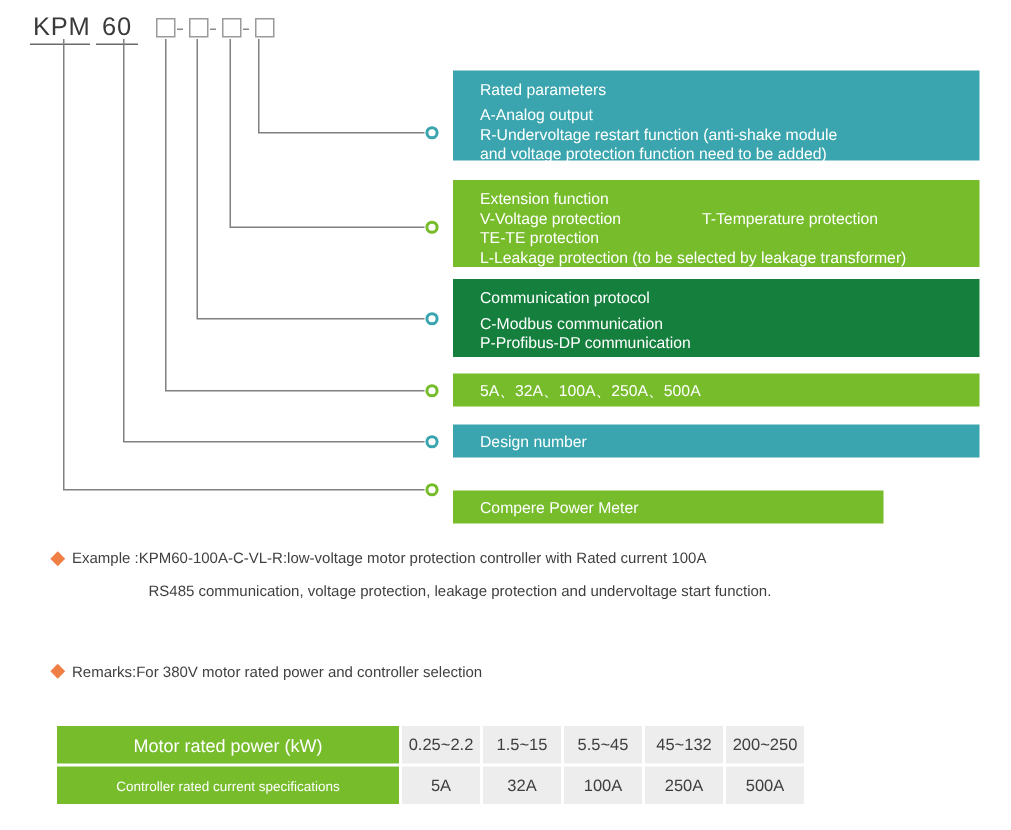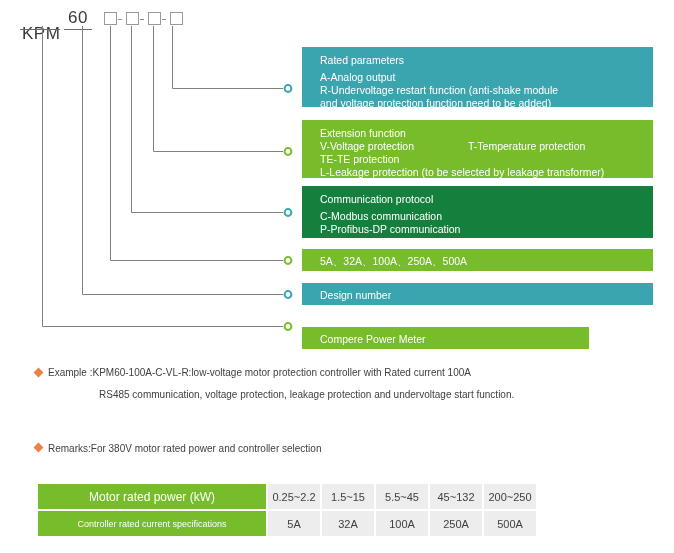--- a/index.html
+++ b/index.html
@@ -124,21 +124,21 @@
     background: #ededed;
     color: #3f3f3f;
     width: 52px;
     font-size: 11px;
   }
 </style>
 </head>
 <body>
 
 <div id="code-header">
-    <div class="code-token" style="left: 22px; top: 24px;">KPM</div>
+    <div class="code-token" style="left: 22px; top: 8px;">KPM</div>
     <div class="code-underline" style="left: 20px; top: 29px; width: 40px;"></div>
     <div class="code-token" style="left: 68px; top: 8px;">60</div>
     <div class="code-underline" style="left: 64px; top: 29px; width: 28px;"></div>
     <div class="code-sq" style="left: 104px; top: 12px;"></div>
     <div class="code-sq" style="left: 126px; top: 12px;"></div>
     <div class="code-sq" style="left: 148px; top: 12px;"></div>
     <div class="code-sq" style="left: 170px; top: 12px;"></div>
     <div class="code-dash" style="left: 118px; top: 19px;"></div>
     <div class="code-dash" style="left: 140px; top: 19px;"></div>
     <div class="code-dash" style="left: 162px; top: 19px;"></div>

